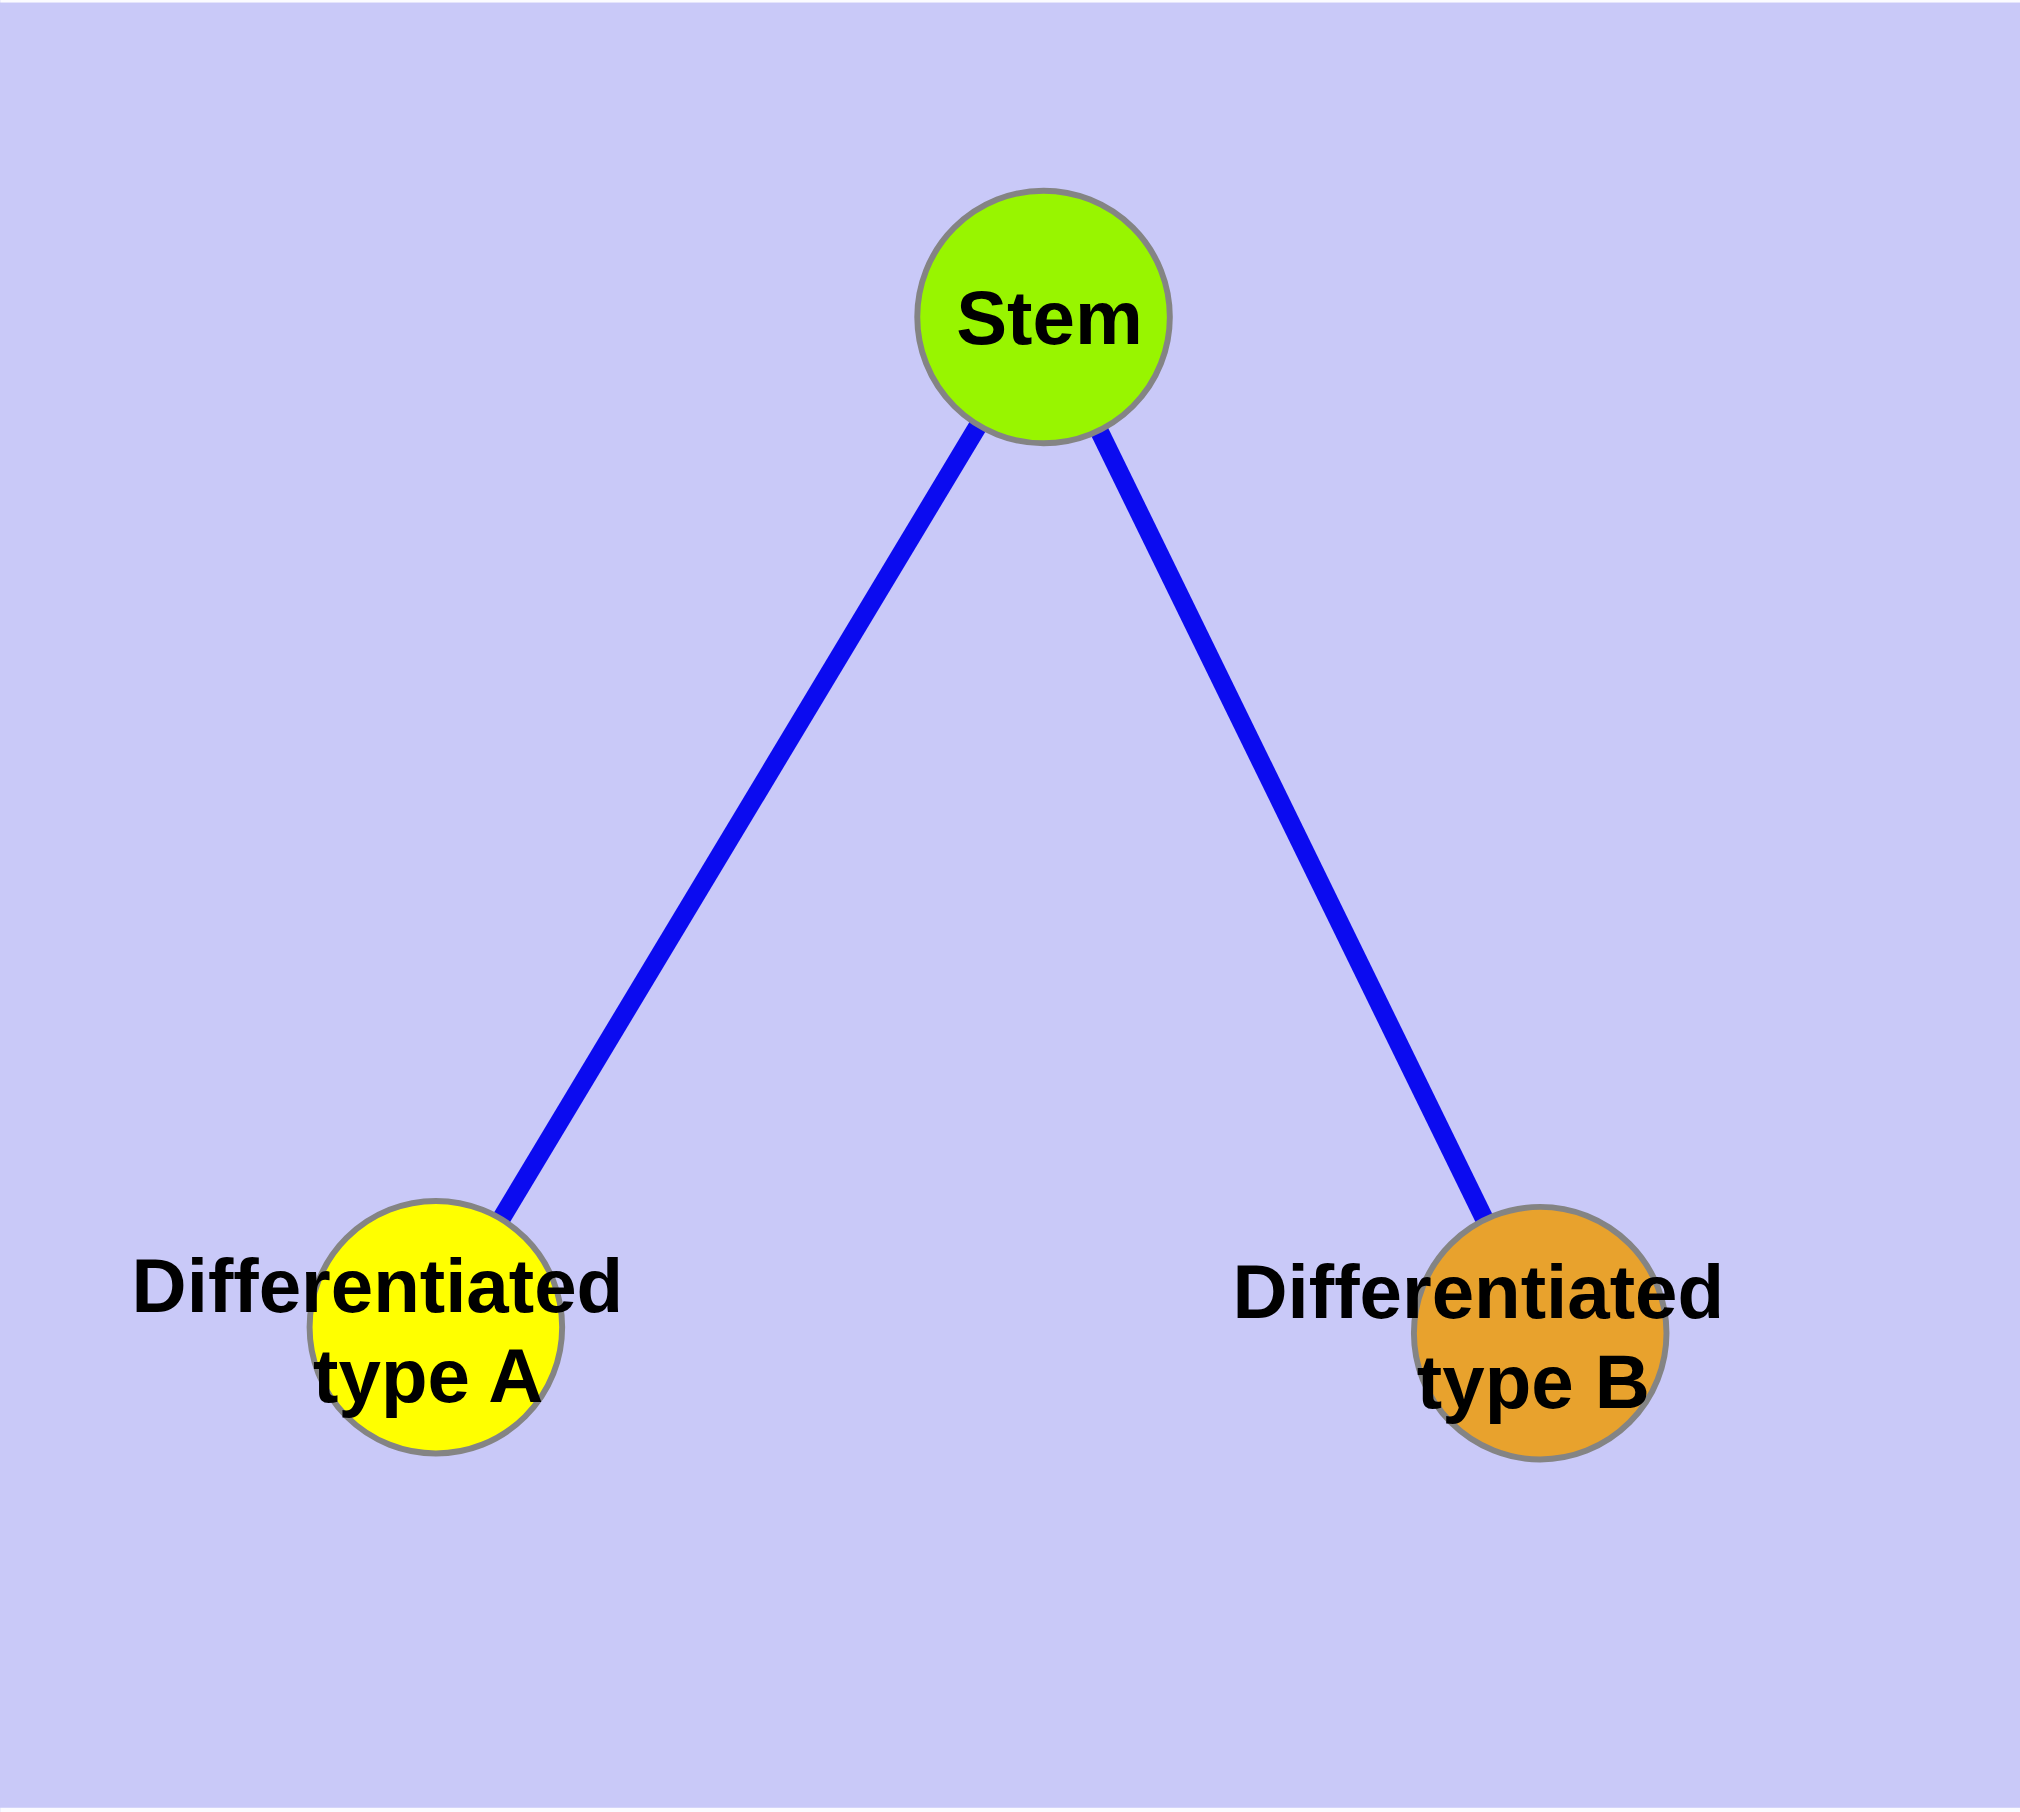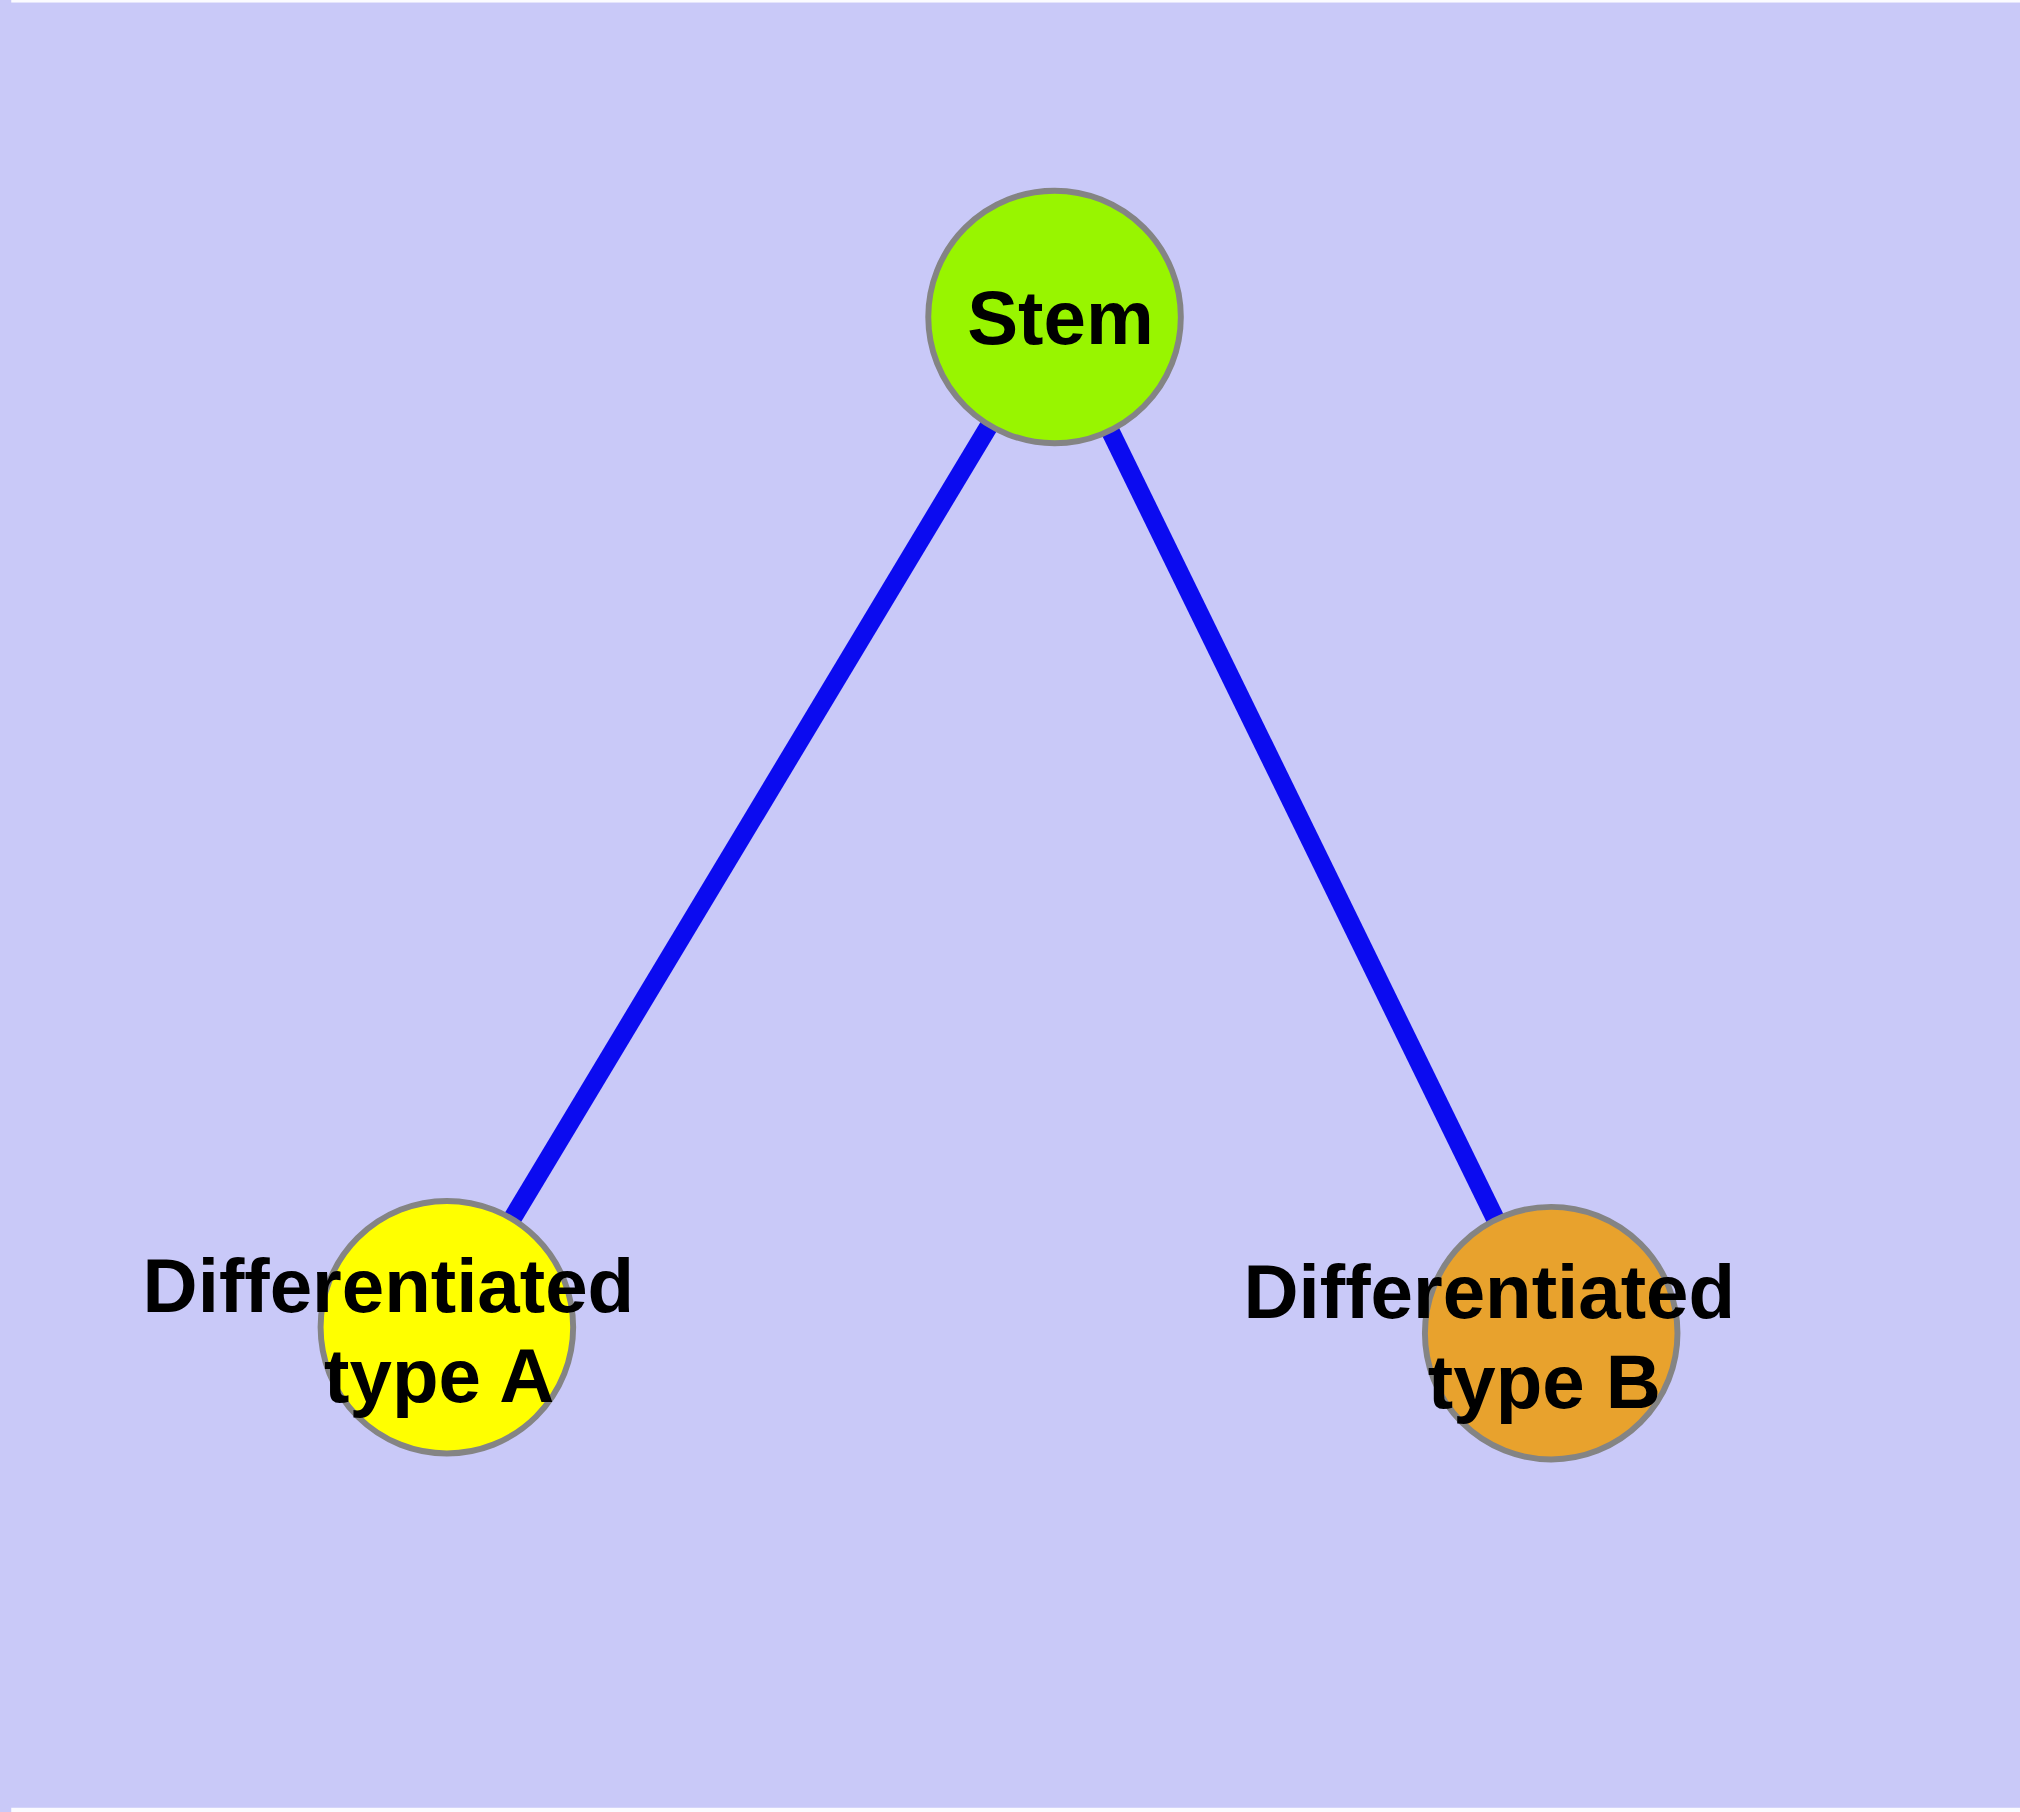--- a/index.html
+++ b/index.html
@@ -7,21 +7,20 @@
     padding: 0;
     width: 2021px;
     height: 1812px;
     overflow: hidden;
     background: #C9C9F8;
   }
   .stage {
     position: relative;
     width: 1944px;
     height: 1812px;
-    margin-left: 11px;
   }
   svg { display: block; }
   .node-label {
     font-family: "Liberation Sans", sans-serif;
     font-weight: bold;
     font-size: 90px;
   }
 </style>
 </head>
 <body>

